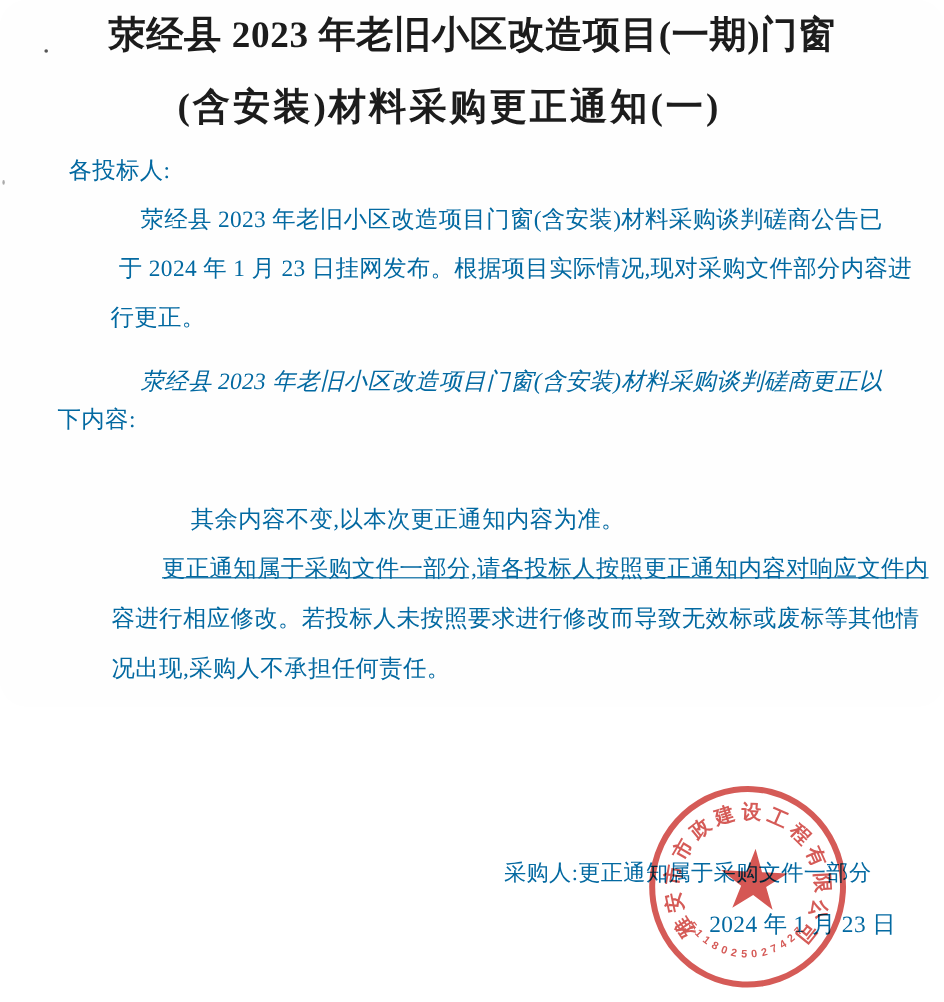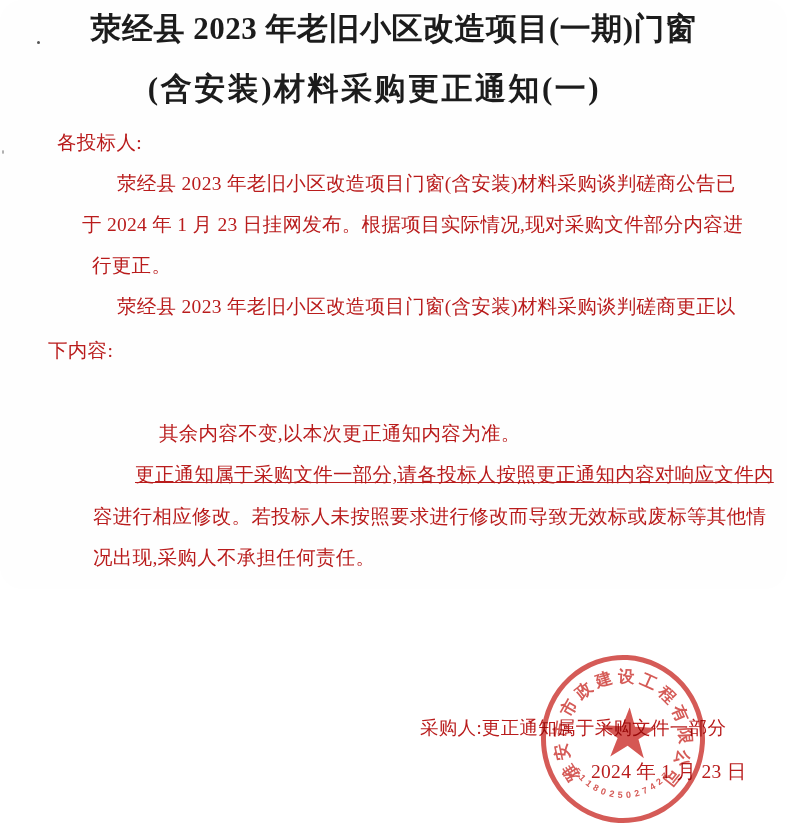--- a/index.html
+++ b/index.html
@@ -10,21 +10,21 @@
   }
   .title {
     position:absolute; width:100%; text-align:center;
     font-size:31px; font-weight:700; color:#1c1c1c;
     line-height:36px; white-space:pre;
   }
   .title.l1 { top:11px; letter-spacing:0.5px; }
   .title.l2 { top:71px; letter-spacing:2.5px; left:-19px; }
   .line {
     position:absolute; font-size:19.5px; line-height:23px;
-    letter-spacing:0.3px; white-space:pre; color:#b91c1c;
+    letter-spacing:0.3px; white-space:pre; color:#0369a1;
   }
   .item-num { display:inline-block; margin-right:19px; }
   .sig { font-size:18.5px; }
   
   .seal {
     position:absolute; left:541px; top:655px; width:164px; height:168px;
     transform:rotate(3deg); opacity:0.87; mix-blend-mode:multiply;
     pointer-events:none;
   }
   .seal-ring {
@@ -52,24 +52,24 @@
 <body>
 
 <div class="page">
 
   <div class="title l1">荥经县 2023 年老旧小区改造项目(一期)门窗</div>
   <div class="title l2">(含安装)材料采购更正通知(一)</div>
 
   <div class="line" style="left:57px;  top:131px;">各投标人:</div>
 
   <div class="line" style="left:117px; top:172px;">荥经县 2023 年老旧小区改造项目门窗(含安装)材料采购谈判磋商公告已</div>
-  <div class="line" style="left:82px;  top:213px;">于 2024 年 1 月 23 日挂网发布。根据项目实际情况,现对采购文件部分内容进</div>
+  <div class="line" style="left:99px;  top:213px;">于 2024 年 1 月 23 日挂网发布。根据项目实际情况,现对采购文件部分内容进</div>
   <div class="line" style="left:92px;  top:254px;">行更正。</div>
 
-  <div class="line" style="left:117px; top:295px;">荥经县 2023 年老旧小区改造项目门窗(含安装)材料采购谈判磋商更正以</div>
+  <div class="line" style="left:117px; top:307px;font-style:italic;">荥经县 2023 年老旧小区改造项目门窗(含安装)材料采购谈判磋商更正以</div>
   <div class="line" style="left:48px;  top:339px;">下内容:</div>
 
   <div class="line" style="left:123px; top:422px;margin-left:36px;">其余内容不变,以本次更正通知内容为准。</div>
 
   <div class="line" style="left:135px; top:463px;text-decoration:underline;">更正通知属于采购文件一部分,请各投标人按照更正通知内容对响应文件内</div>
   <div class="line" style="left:93px;  top:546px;">况出现,采购人不承担任何责任。</div>
   <div class="line" style="left:93px;  top:505px;">容进行相应修改。若投标人未按照要求进行修改而导致无效标或废标等其他情</div>
 
   <div class="line sig" style="left:420px; top:717px;">采购人:更正通知属于采购文件一部分</div>
   <div class="line" style="left:562px; top:760px;margin-left:29px;">2024 年 1 月 23 日</div>

